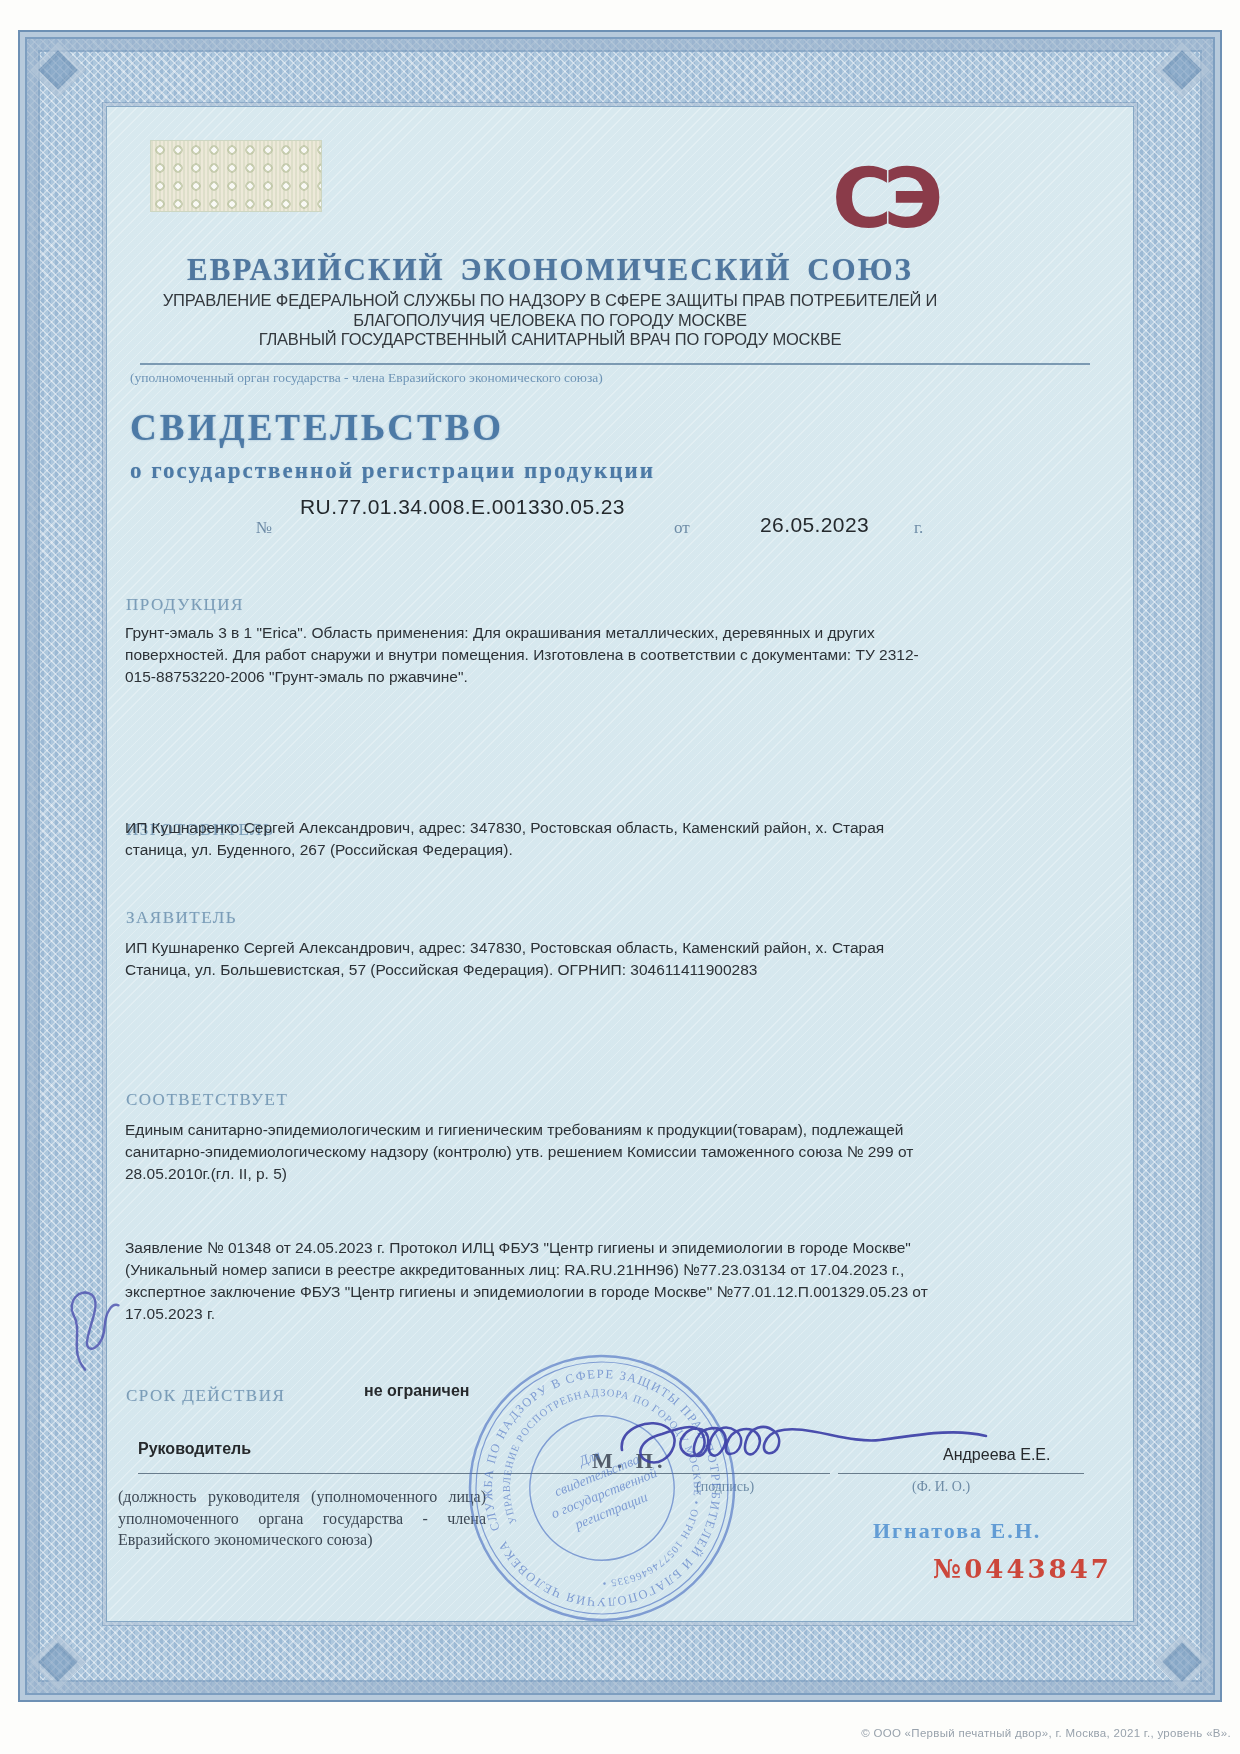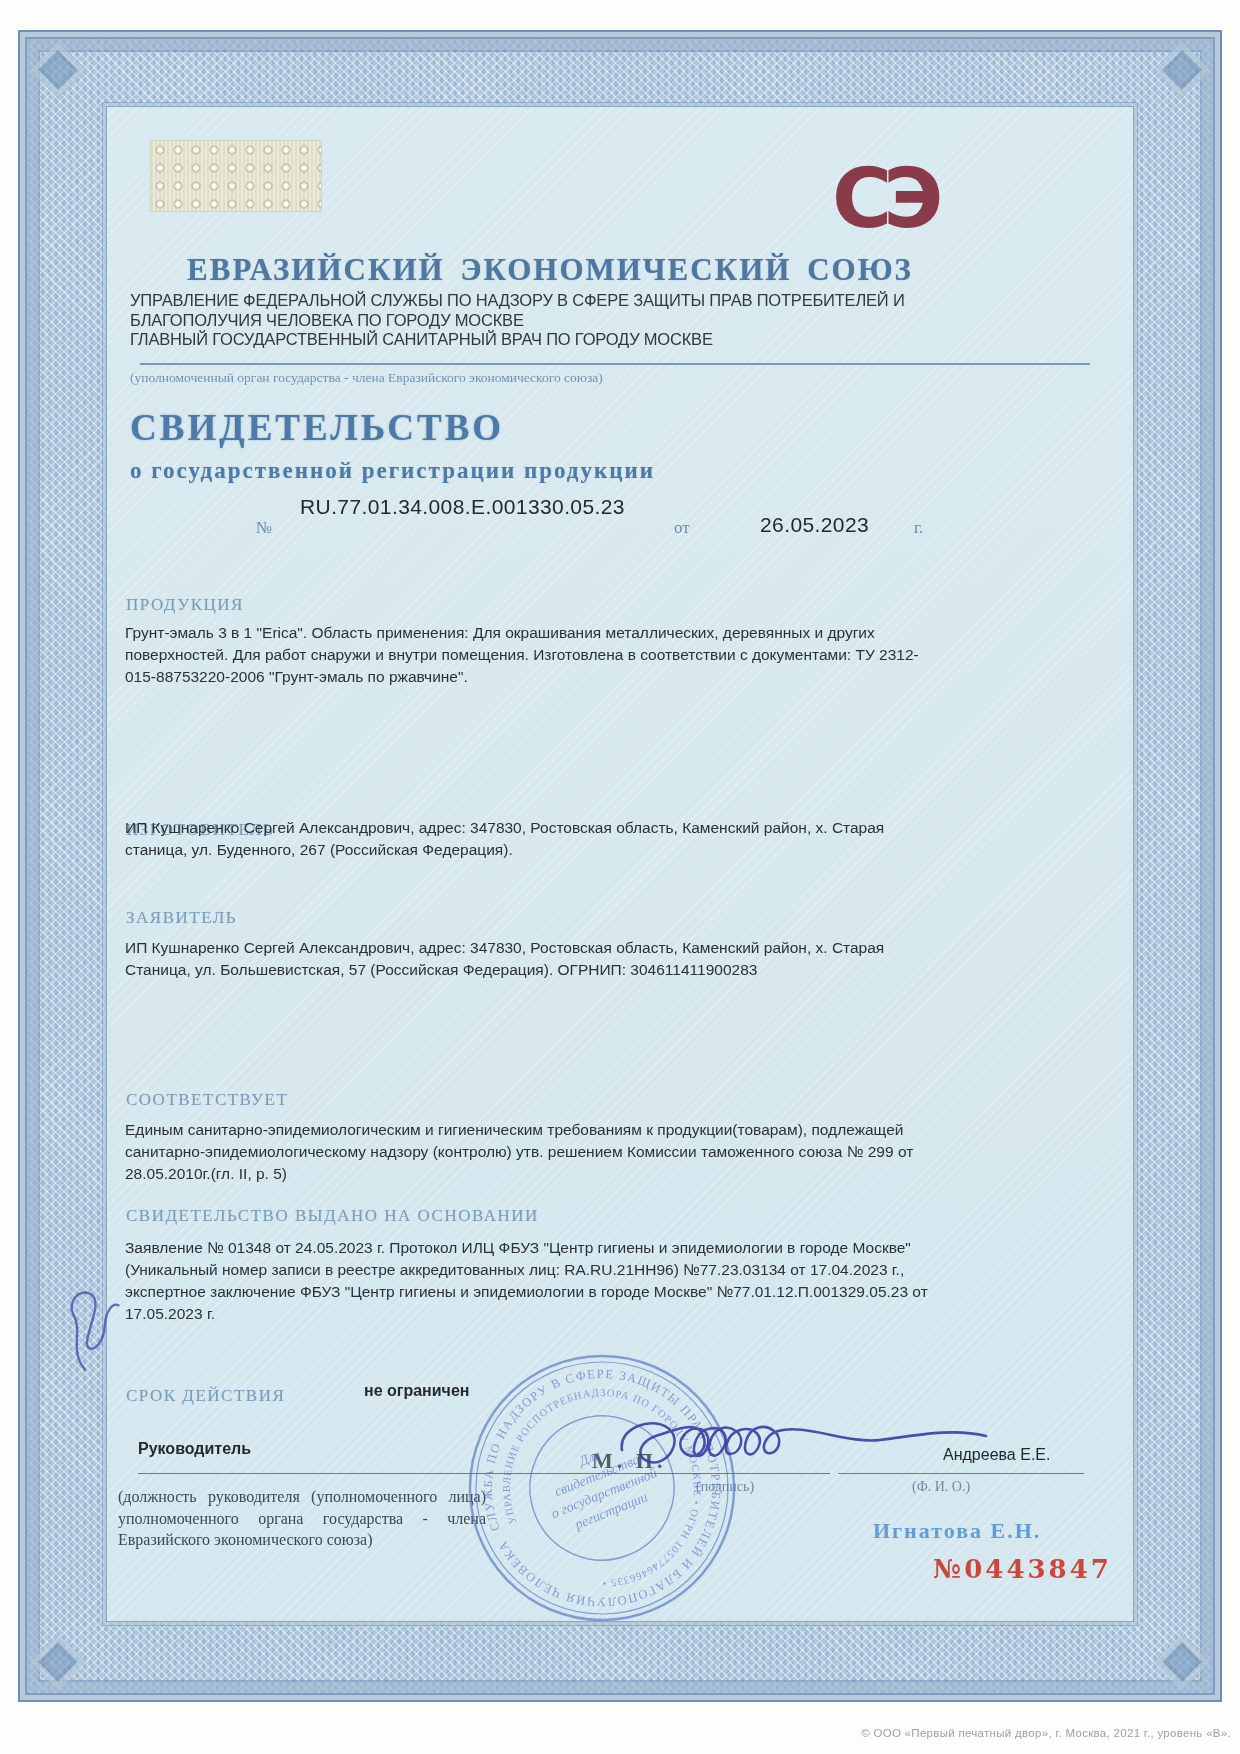--- a/index.html
+++ b/index.html
@@ -52,21 +52,21 @@
     font-weight:900; font-size:82px; line-height:86px; letter-spacing:-9px;
     color:#8a3b49; text-align:left;
   }
   .union-title {
     left:130px; top:252px; width:840px; text-align:center;
     font-family:"Liberation Serif", serif; font-weight:700;
     font-size:31px; letter-spacing:2px; word-spacing:6px; color:#50779f;
     text-shadow:0 0 1px rgba(80,119,159,.55);
   }
   .authority { 
-    left:130px; top:291px; width:840px; text-align:left;
+    left:130px; top:291px; width:840px; text-align:center;
     font-size:16.5px; line-height:19.5px; color:#33383d; font-weight:400;
     letter-spacing:-0.2px;
   }
   .divider { left:140px; top:363px; width:950px; height:0; border-top:2px solid #5c7f9e; opacity:.75; }
   .authority-caption {
     left:130px; top:370px; width:840px; 
     font-family:"Liberation Serif", serif; font-size:13.5px; color:#6d93b5;
   }
   .cert-title {
     left:130px; top:406px; width:840px; text-align:left;
@@ -150,21 +150,20 @@
 
   <div class="abs sec-head" style="left:126px; top:820px;">ИЗГОТОВИТЕЛЬ</div>
   <div class="abs sec-body" style="left:125px; top:817px; width:820px;">ИП Кушнаренко Сергей Александрович, адрес: 347830, Ростовская область, Каменский район, х. Старая станица, ул. Буденного, 267 (Российская Федерация).</div>
 
   <div class="abs sec-head" style="left:126px; top:908px;">ЗАЯВИТЕЛЬ</div>
   <div class="abs sec-body" style="left:125px; top:937px; width:820px;">ИП Кушнаренко Сергей Александрович, адрес: 347830, Ростовская область, Каменский район, х. Старая Станица, ул. Большевистская, 57 (Российская Федерация). ОГРНИП: 304611411900283</div>
 
   <div class="abs sec-head" style="left:126px; top:1090px;">СООТВЕТСТВУЕТ</div>
   <div class="abs sec-body" style="left:125px; top:1119px; width:792px;">Единым санитарно-эпидемиологическим и гигиеническим требованиям к продукции(товарам), подлежащей санитарно-эпидемиологическому надзору (контролю) утв. решением Комиссии таможенного союза № 299 от 28.05.2010г.(гл. II, р. 5)</div>
 
-  <div class="abs sec-head" style="left:126px; top:1206px;">СВИДЕТЕЛЬСТВО ВЫДАНО НА ОСНОВАНИИ</div>
   <div class="abs sec-body" style="left:125px; top:1237px; width:826px;">Заявление № 01348 от 24.05.2023 г. Протокол ИЛЦ ФБУЗ "Центр гигиены и эпидемиологии в городе Москве" (Уникальный номер записи в реестре аккредитованных лиц: RA.RU.21НН96) №77.23.03134 от 17.04.2023 г., экспертное заключение ФБУЗ "Центр гигиены и эпидемиологии в городе Москве" №77.01.12.П.001329.05.23 от 17.05.2023 г.</div>
 
   <div class="abs sec-head" style="left:126px; top:1386px;">СРОК ДЕЙСТВИЯ</div>
   <div class="abs form-label" style="left:364px; top:1382px; font-weight:700;">не ограничен</div>
 
   <div class="abs form-label" style="left:138px; top:1440px; font-weight:700;">Руководитель</div>
   <div class="abs sig-line" style="left:138px; top:1473px; width:692px;"></div>
   <div class="abs blue-caption" style="left:696px; top:1479px;">(подпись)</div>
   <div class="abs sig-line" style="left:838px; top:1473px; width:246px;"></div>
   <div class="abs form-label" style="left:943px; top:1446px;">Андреева Е.Е.</div>

